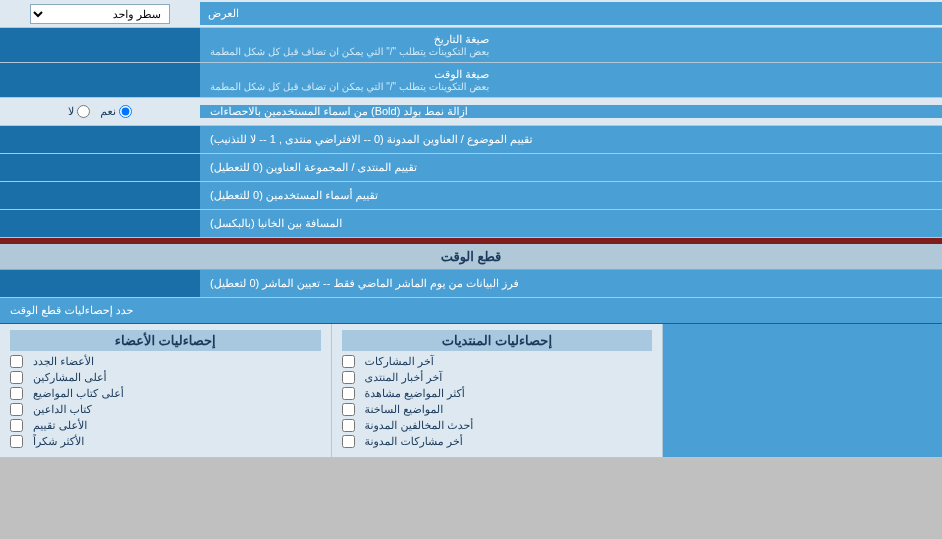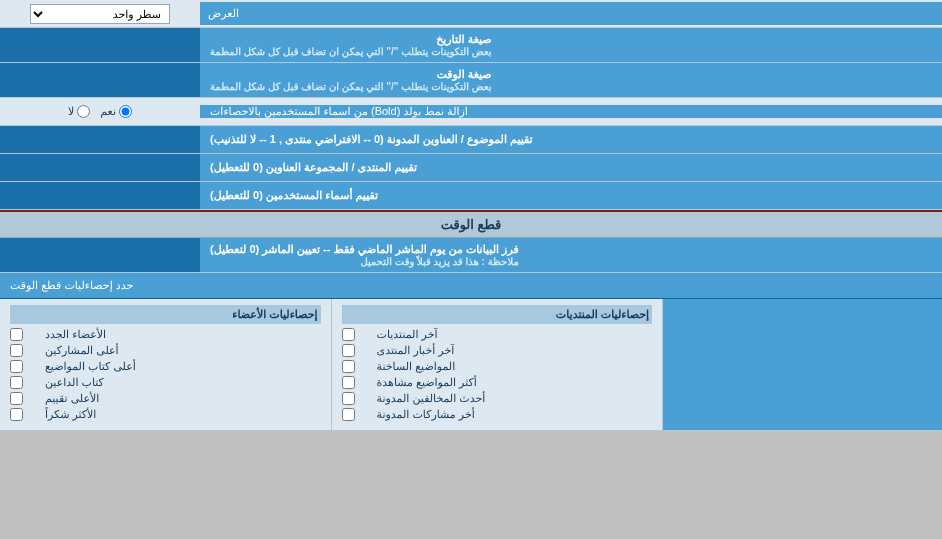--- a/index.html
+++ b/index.html
@@ -23,21 +23,20 @@
     .row-label {
       flex: 1;
       background: #4a9fd4;
       color: white;
       padding: 5px 10px;
       text-align: right;
       font-size: 11px;
       display: flex;
       align-items: center;
       justify-content: flex-end;
-      font-weight: bold;
     }
     .row-label small {
       font-size: 10px;
       display: block;
       color: #d0eaf8;
     }
     .row-input {
       width: 200px;
       background: #1a6fa8;
       display: flex;
@@ -56,21 +55,21 @@
       font-family: Arial, Tahoma, sans-serif;
     }
     .section-header {
       background: #b0c8d8;
       text-align: center;
       padding: 5px;
       font-weight: bold;
       font-size: 13px;
       color: #1a3a5c;
       border-bottom: 1px solid #8aabbd;
-      border-top: 2px solid #7f1d1d;
+      border-top: 6px solid #7f1d1d;
     }
     
     .radio-row {
       display: flex;
       align-items: center;
       border-bottom: 1px solid #b0c8d8;
       min-height: 28px;
       background: #dde8f0;
     }
     .radio-label {
@@ -120,29 +119,30 @@
       flex: 1;
       padding: 6px 10px;
       border-left: 1px solid #b0c8d8;
     }
     .stats-col:last-child {
       border-left: none;
     }
     .stats-col-header {
       font-weight: bold;
       color: #1a3a5c;
-      font-size: 11px;
+      font-size: 13px;
+      text-align: center;
       margin-bottom: 4px;
       background: #a8c8e0;
       padding: 3px;
     }
     .stats-item {
       display: flex;
       align-items: flex-end;
-      gap: 22px;
+      gap: 10px;
       margin-bottom: 3px;
       font-size: 11px;
       color: #1a3a5c;
       justify-content: flex-end;
     }
     .stats-item input[type="checkbox"] {
       margin: 0;
     }
     
     .top-row {
@@ -256,63 +256,70 @@
 
   <div class="row">
     <div class="row-label">
       <span>تقييم أسماء المستخدمين (0 للتعطيل)</span>
     </div>
     <div class="row-input">
       <input type="text" style="">
     </div>
   </div>
 
+  <div class="row">
+    <div class="row-label">
+      <span>المسافة بين الخانيا (بالبكسل)</span>
+    </div>
+    <div class="row-input">
+      <input type="text" style="">
+    </div>
+  </div>
 
   <div class="section-header">
     <span>قطع الوقت</span>
   </div>
 
   <div class="row">
     <div class="row-label">
       <div>
         <div>فرز البيانات من يوم الماشر الماضي فقط -- تعيين الماشر (0 لتعطيل)</div>
-        <small>ملاحظة : هذا قد يزيد قبلاً وقت التحميل</small>
       </div>
     </div>
     <div class="row-input">
       <input type="text" style="">
     </div>
   </div>
 
   <div class="stats-section">
     <span>حدد إحصاءليات قطع الوقت</span>
   </div>
 
   <div class="stats-grid">
 
     <div class="stats-col" style="flex:1; background:#4a9fd4;"></div>
 
     <div class="stats-col" style="flex:1.2;">
       <div class="stats-col-header">
         <span>إحصاءليات المنتديات</span>
       </div>
       <div class="stats-item">
-        <span>آخر المنتديات</span>
+        <span>آخر المشاركات</span>
         <input type="checkbox" style="">
       </div>
       <div class="stats-item">
         <span>آخر أخبار المنتدى</span>
         <input type="checkbox" style="">
       </div>
       <div class="stats-item">
+        <span>أكثر المواضيع مشاهدة</span>
+        <input type="checkbox" style="">
+      </div>
+      <div class="stats-item">
         <span>المواضيع الساخنة</span>
-        <input type="checkbox" style="">
-      </div>
-      <div class="stats-item">
-        <span>أكثر المواضيع مشاهدة</span>
         <input type="checkbox" style="">
       </div>
       <div class="stats-item">
         <span>أحدث المخالفين المدونة</span>
         <input type="checkbox" style="">
       </div>
       <div class="stats-item">
         <span>أخر مشاركات المدونة</span>
         <input type="checkbox" style="">
       </div>

